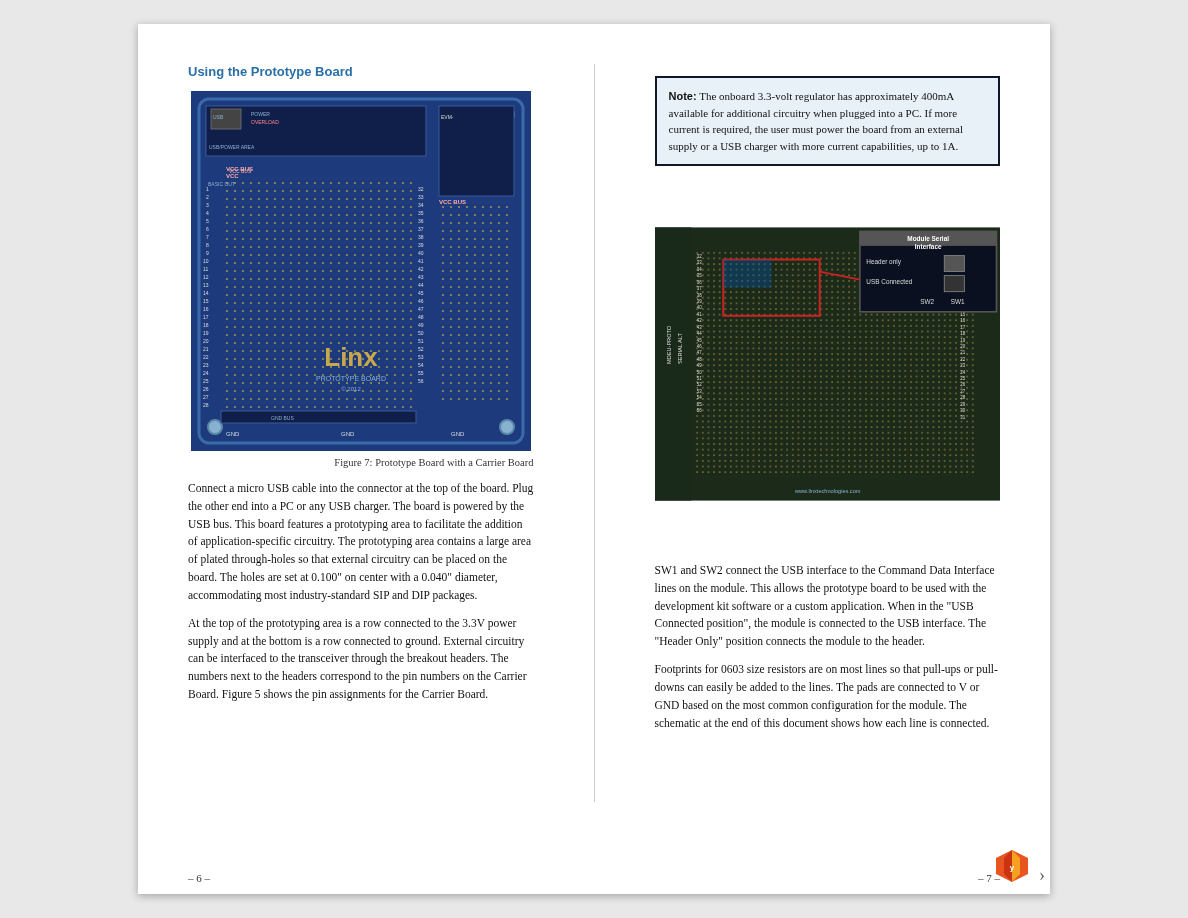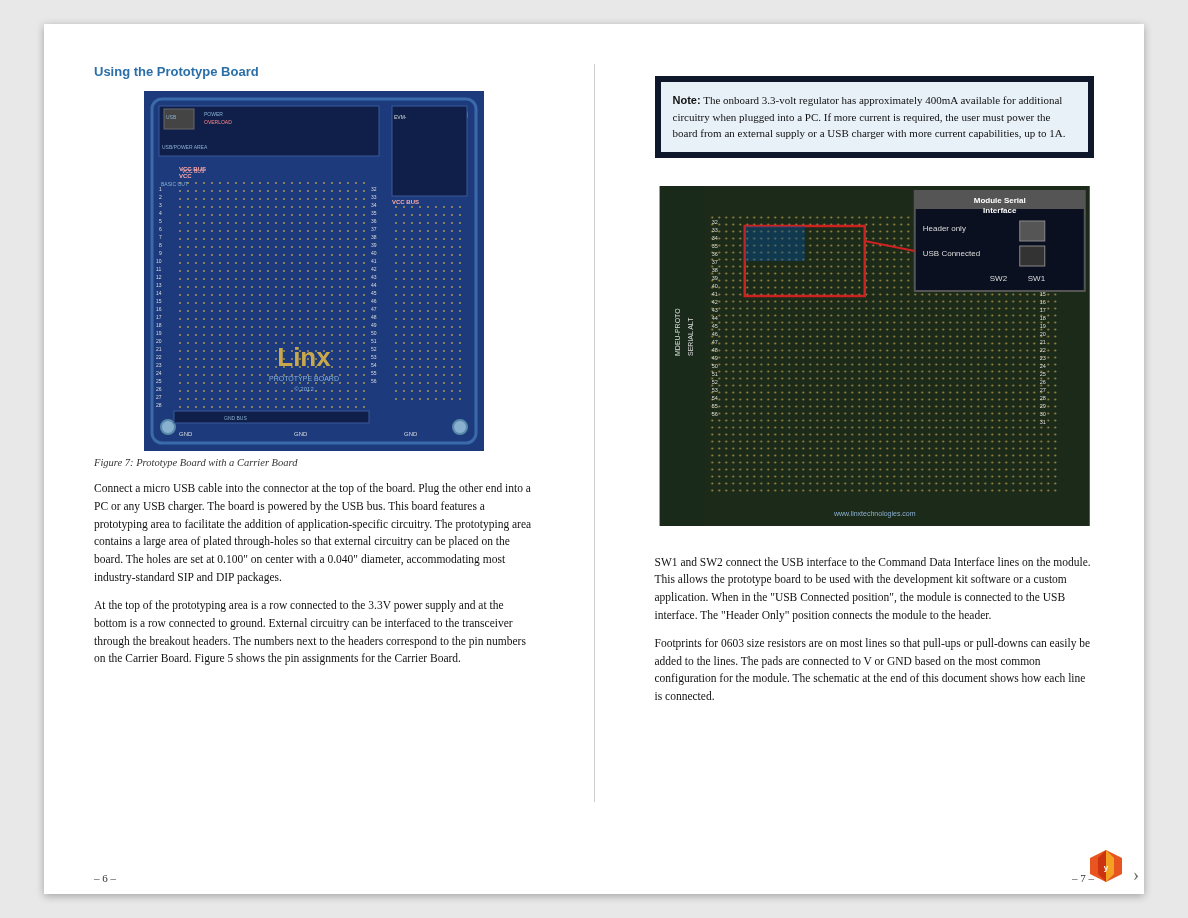--- a/index.html
+++ b/index.html
@@ -7,21 +7,21 @@
       font-family: Georgia, 'Times New Roman', serif;
       font-size: 12px;
       background: #e8e8e8;
       display: flex;
       justify-content: center;
       align-items: center;
       min-height: 918px;
       width: 1188px;
     }
     .page-container {
-      width: 1100px;
+      width: 912px;
       min-height: 870px;
       background: #fff;
       display: flex;
       flex-direction: column;
       box-shadow: 0 2px 8px rgba(0,0,0,0.3);
       position: relative;
     }
     .page-content {
       display: flex;
       flex: 1;
@@ -49,26 +49,25 @@
       color: #111;
       margin-bottom: 10px;
     }
     .figure-container {
       margin: 12px 0;
       text-align: center;
     }
     .figure-caption {
       font-size: 10.5px;
       color: #333;
-      font-style: italic;
       margin-top: 6px;
-      text-align: left;
+      text-align: right;
     }
     .note-box {
-      border: 6px solid #0f172a;
+      border: 2px solid #0f172a;
       background: #e8f0f8;
       padding: 10px 12px;
       margin: 12px 0;
       font-size: 11px;
       line-height: 1.5;
       color: #111;
     }
     .note-label {
       font-weight: bold;
       font-family: Arial, sans-serif;

